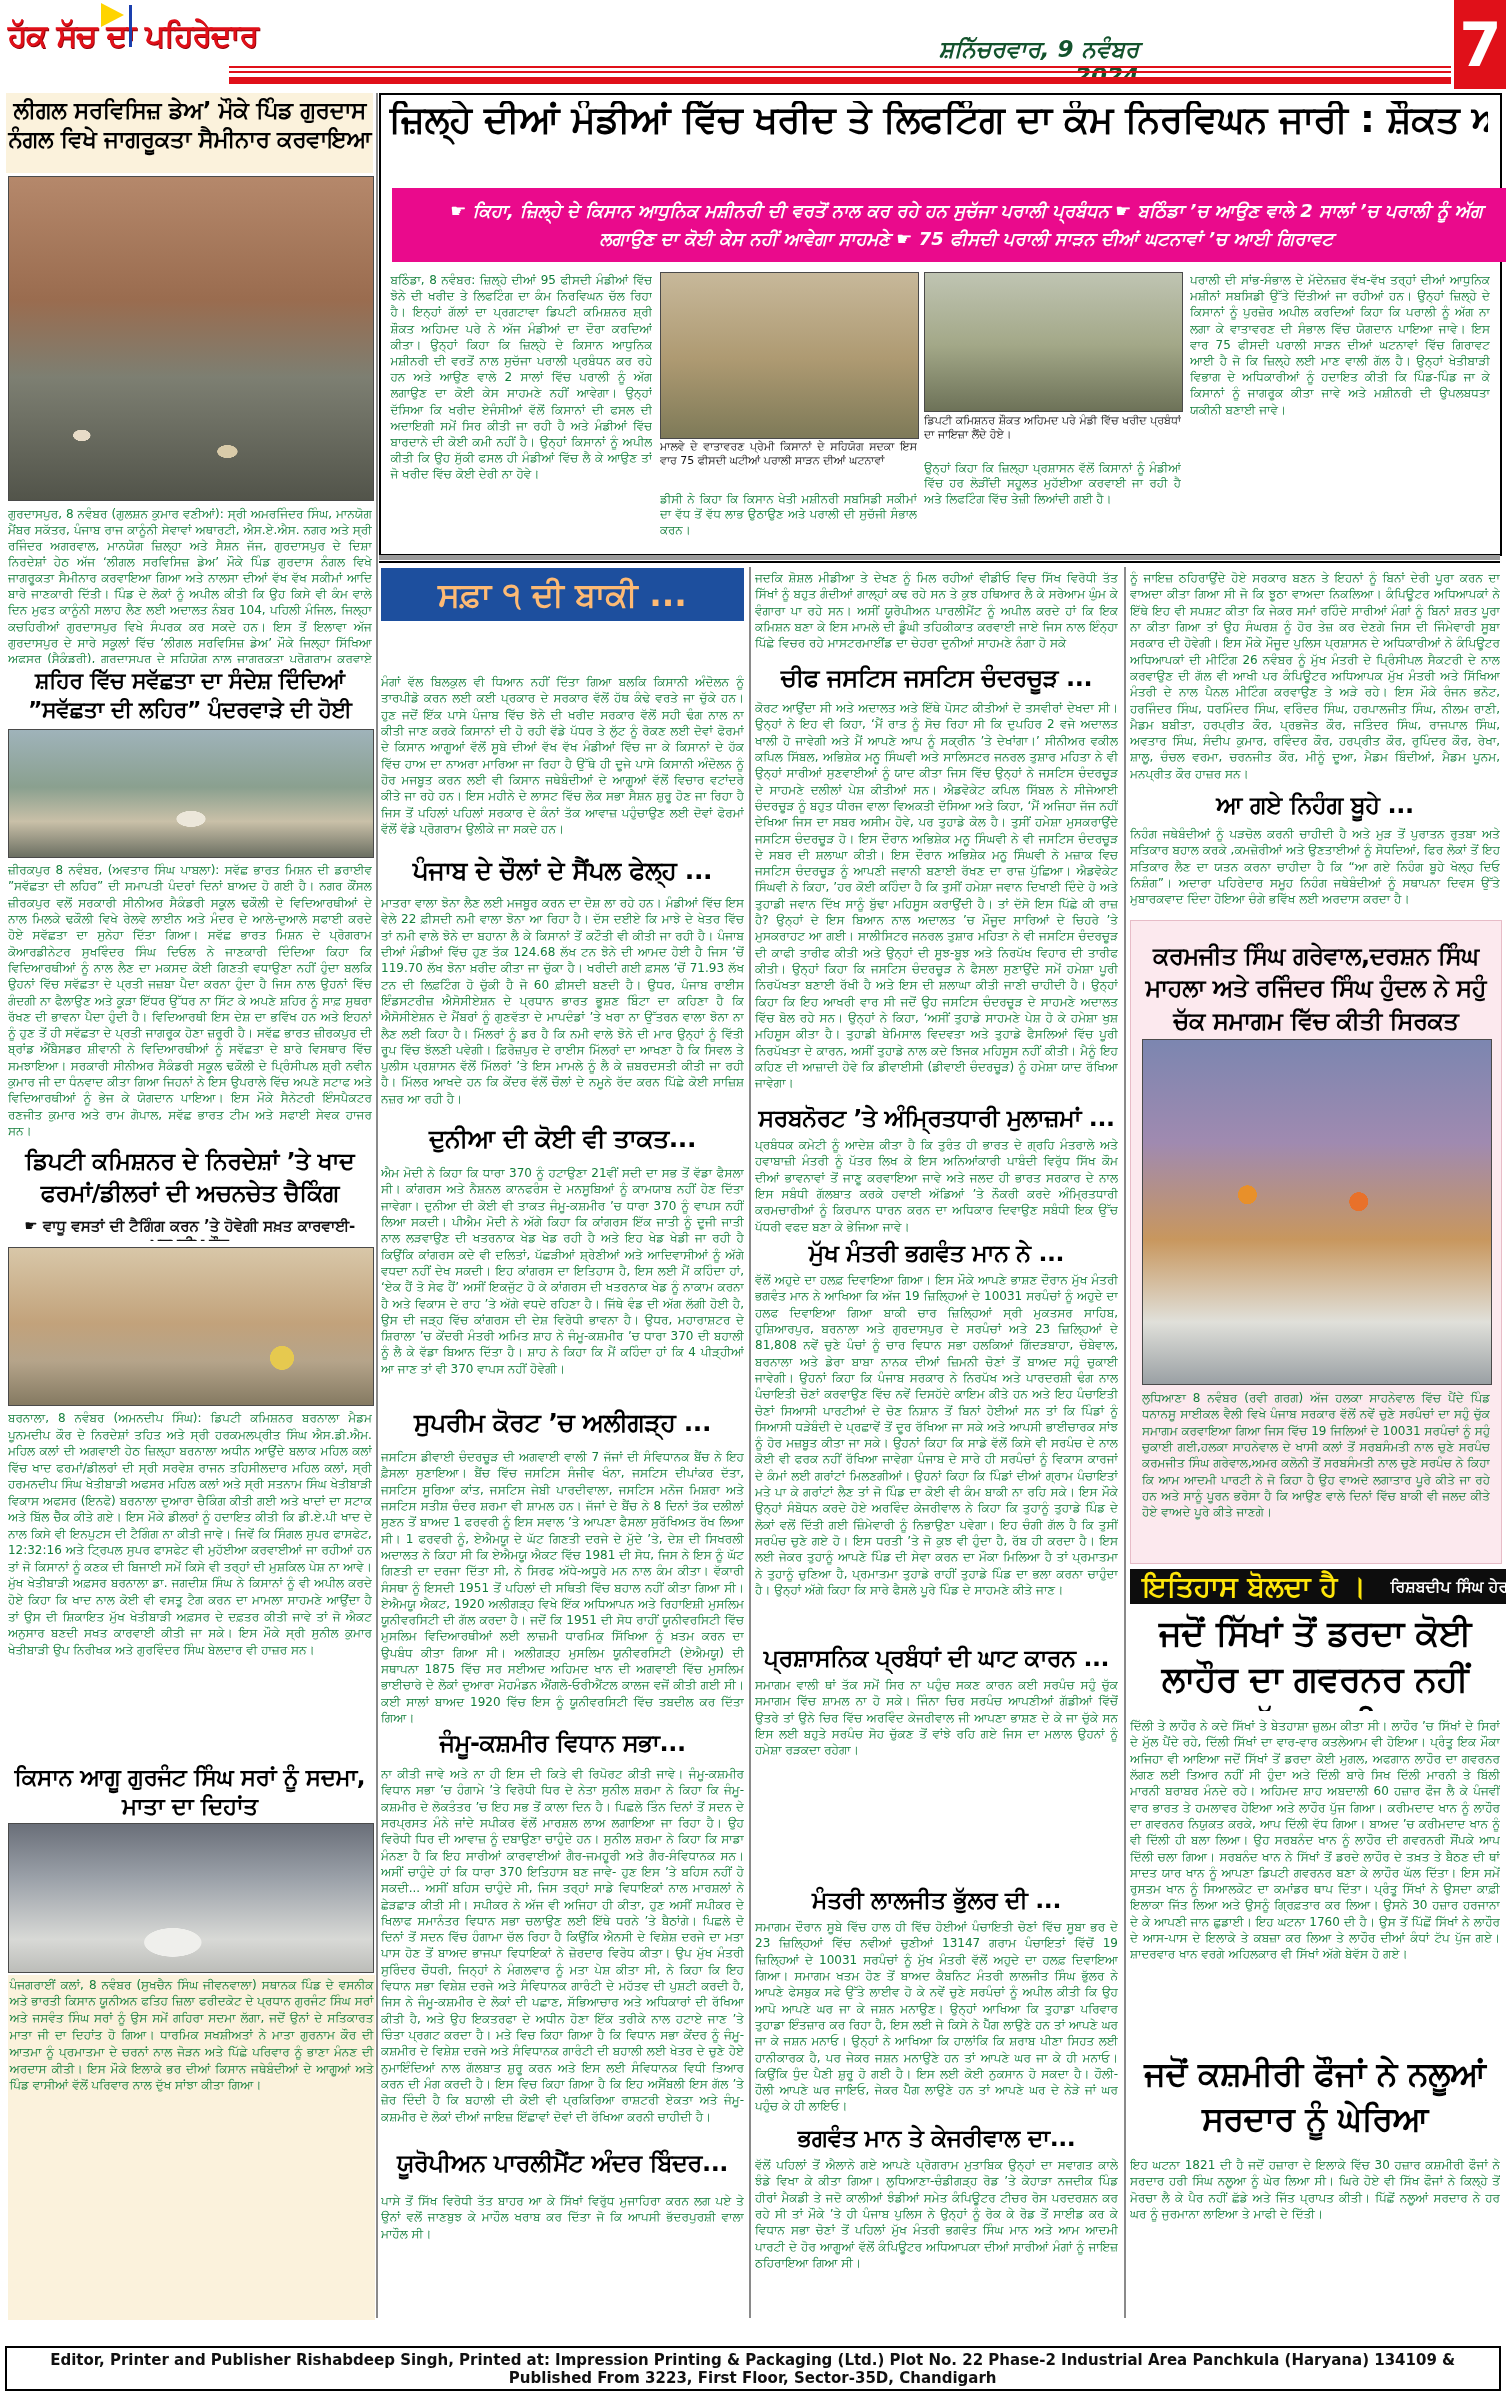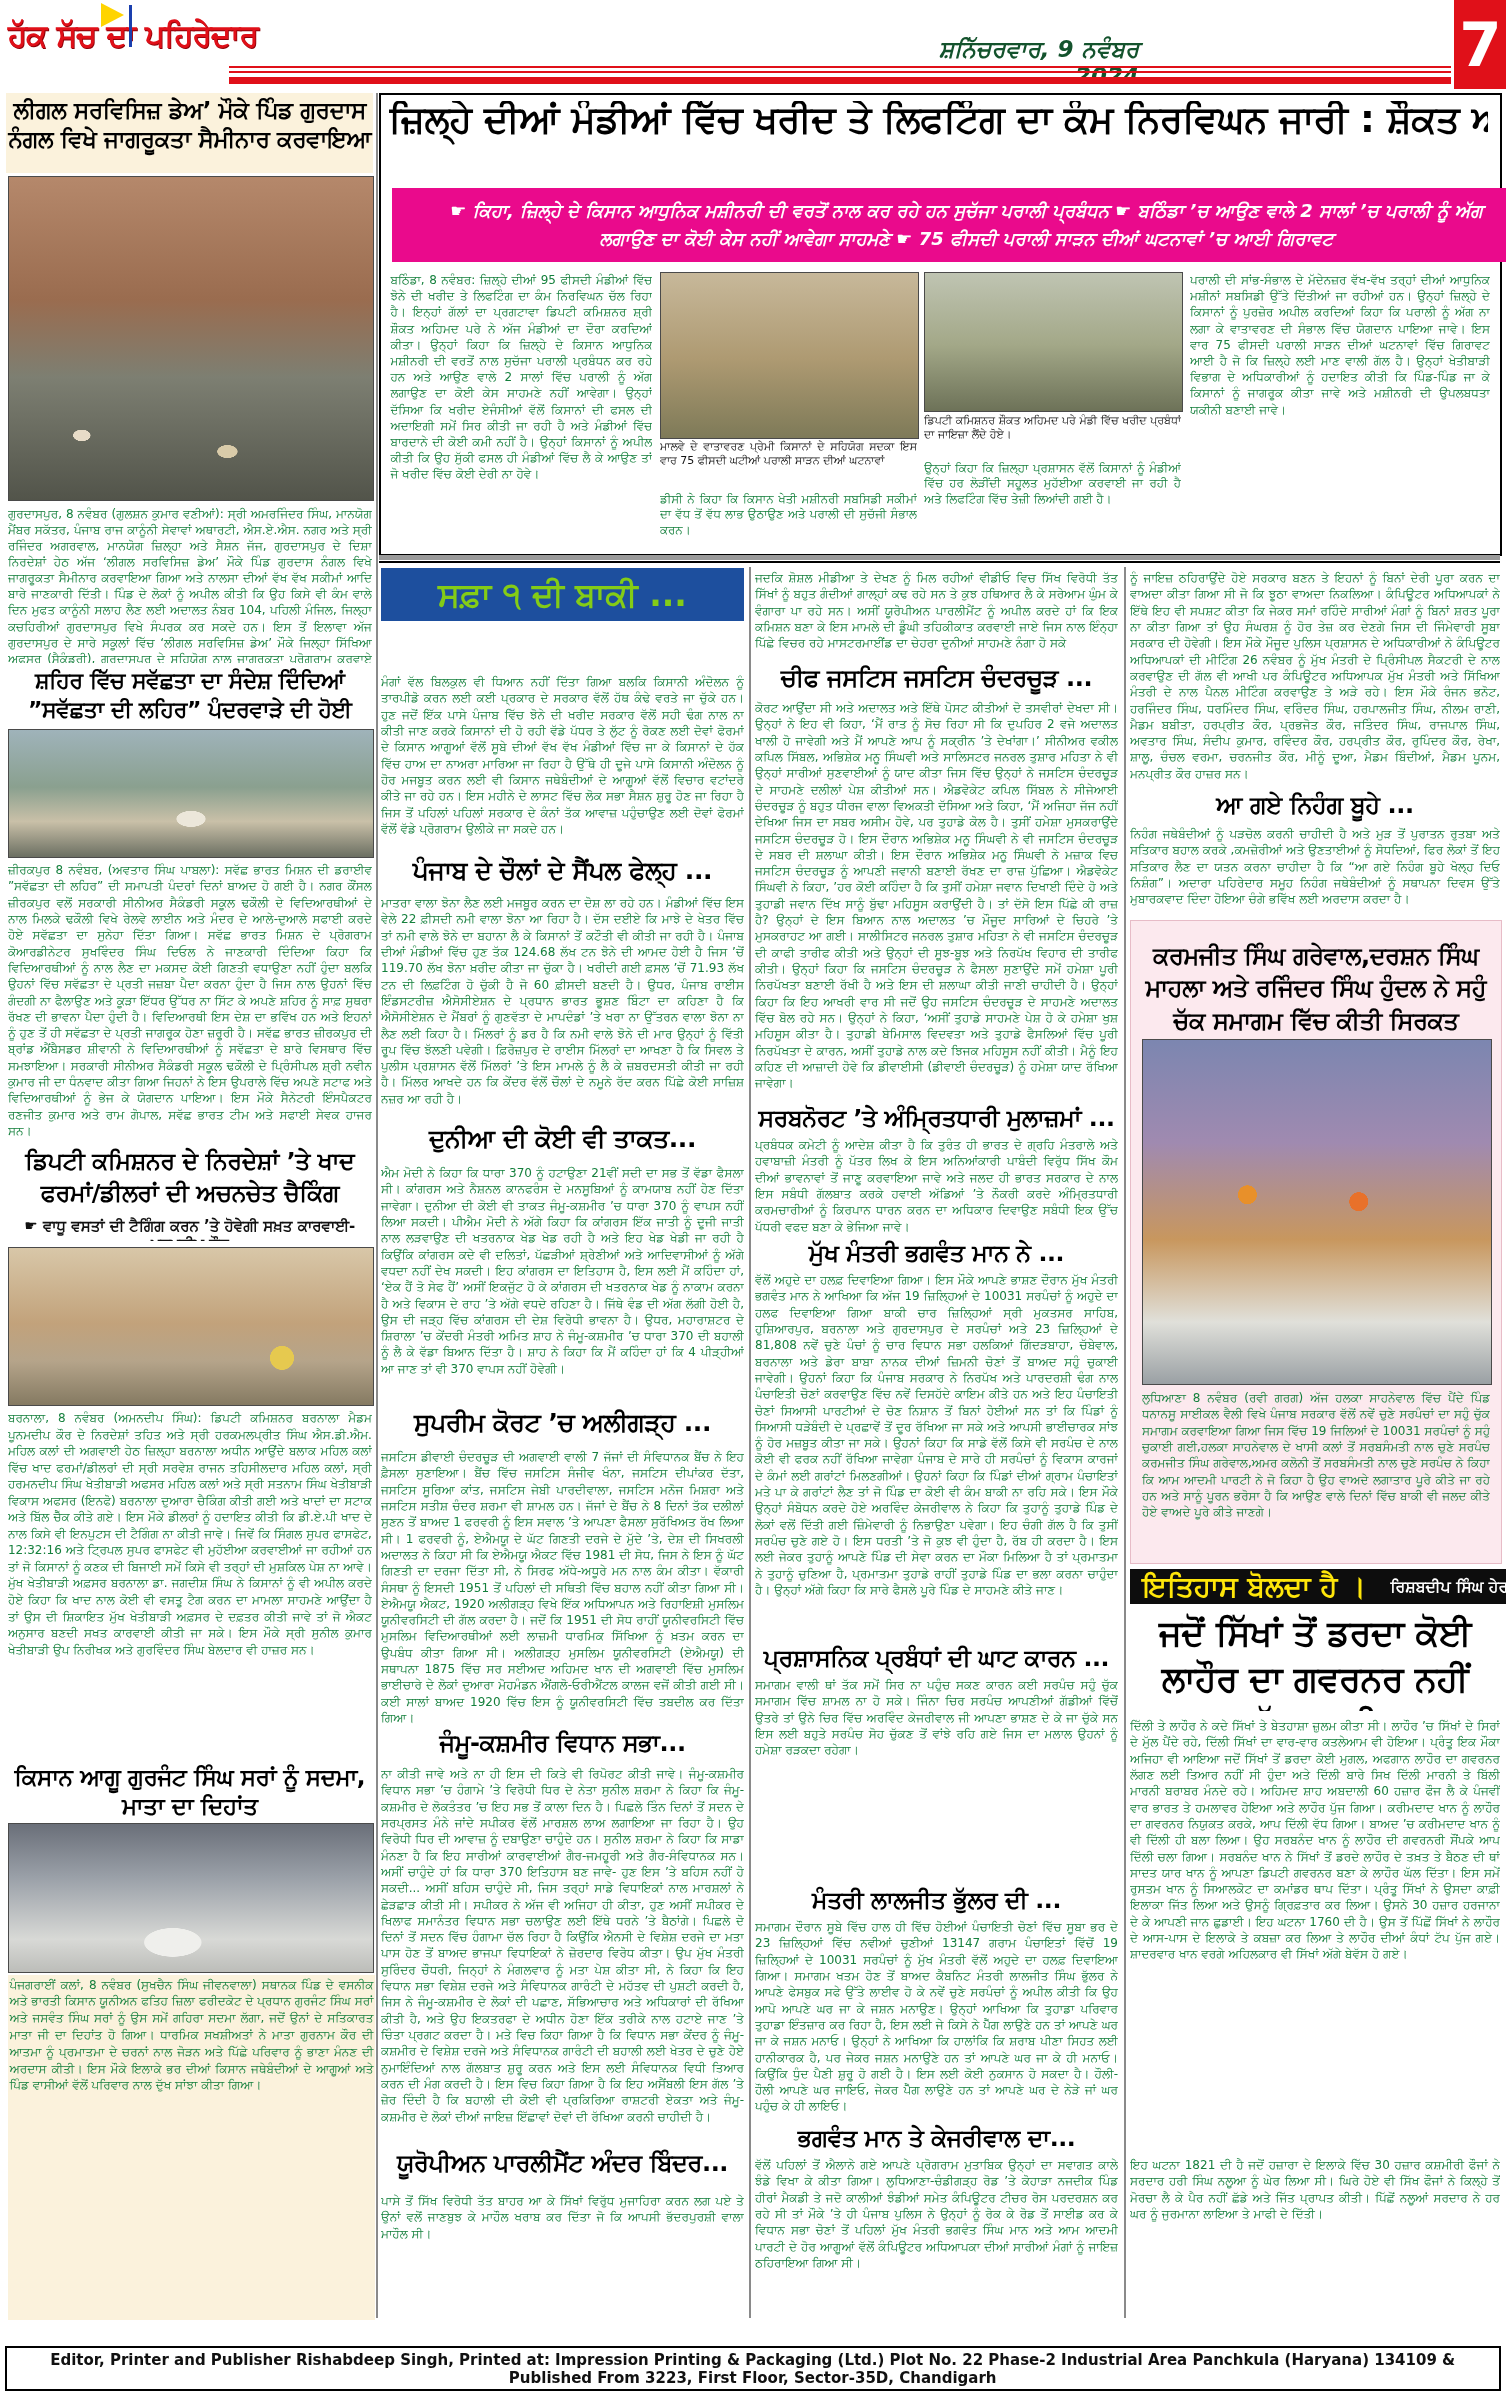--- a/index.html
+++ b/index.html
@@ -9,21 +9,21 @@
   .headline{font-weight:700;color:#000;text-align:center;letter-spacing:-0.4px;overflow:hidden;}
   .body-text{text-align:justify;color:#15803d;overflow:hidden;}
   .caption{font-weight:400;text-align:justify;overflow:hidden;}
   .photo{border:0.8px solid #4a4a4a;}
   .vrule{position:absolute;width:1.6px;background:#8a8a8a;}
   .hrule-gray{position:absolute;background:#9a9a9a;}
   .hrule-black{position:absolute;background:#000;}
   .cream{background:#fbf2dc;}
   .pinkbox{background:#fce9ee;border:0.8px solid #e7bcc7;}
   .mainbox{border:2.4px solid #000;}
-  .banner-blue{background:#1d4f9e;color:#84cc16;display:flex;align-items:center;justify-content:center;font-weight:700;}
+  .banner-blue{background:#1d4f9e;color:#fdba74;display:flex;align-items:center;justify-content:center;font-weight:700;}
   .banner-pink{background:#ea0a8c;color:#fff;font-weight:700;font-style:italic;display:flex;align-items:center;justify-content:center;text-align:center;}
   .banner-black{background:#0d0d0d;display:flex;align-items:center;justify-content:space-between;padding:0 12.6px;}
   .banner-black .t{color:#ffe60a;font-weight:700;}
   .banner-black .b{color:#ffffff;font-weight:700;}
   .stripe{position:absolute;background:#e01019;}
   .logo-text{color:#e01019;font-weight:800;font-size:31px;white-space:nowrap;letter-spacing:-0.8px;text-shadow:0.8px 0.8px 0 #8c0008;}
   .date-line{font-weight:700;font-style:italic;font-size:23px;text-align:right;color:#14532d;}
   .pagenum{background:#e01019;color:#fff;font-weight:800;font-size:61px;display:flex;align-items:center;justify-content:center;}
   .footerbar{border:2.4px solid #000;display:flex;align-items:center;justify-content:center;font-weight:700;font-size:15px;text-align:center;}
   .subhead{font-weight:700;text-align:center;overflow:hidden;}
@@ -168,20 +168,21 @@
     <div class="abs photo ph-oath" style="left:11px;top:118px;width:348px;height:344px;"></div>
     <div class="abs body-text" style="left:11px;top:469px;width:348px;height:163px;font-size:12px;line-height:1.36;">ਲੁਧਿਆਣਾ 8 ਨਵੰਬਰ (ਰਵੀ ਗਰਗ) ਅੱਜ ਹਲਕਾ ਸਾਹਨੇਵਾਲ ਵਿੱਚ ਪੈਂਦੇ ਪਿੰਡ ਧਨਾਨਸੂ ਸਾਈਕਲ ਵੈਲੀ ਵਿਖੇ ਪੰਜਾਬ ਸਰਕਾਰ ਵੱਲੋਂ ਨਵੇਂ ਚੁਣੇ ਸਰਪੰਚਾਂ ਦਾ ਸਹੁੰ ਚੁੱਕ ਸਮਾਗਮ ਕਰਵਾਇਆ ਗਿਆ ਜਿਸ ਵਿੱਚ 19 ਜਿਲਿਆਂ ਦੇ 10031 ਸਰਪੰਚਾਂ ਨੂੰ ਸਹੁੰ ਚੁਕਾਈ ਗਈ,ਹਲਕਾ ਸਾਹਨੇਵਾਲ ਦੇ ਖਾਸੀ ਕਲਾਂ ਤੋਂ ਸਰਬਸੰਮਤੀ ਨਾਲ ਚੁਣੇ ਸਰਪੰਚ ਕਰਮਜੀਤ ਸਿੰਘ ਗਰੇਵਾਲ,ਅਮਰ ਕਲੋਨੀ ਤੋਂ ਸਰਬਸੰਮਤੀ ਨਾਲ ਚੁਣੇ ਸਰਪੰਚ ਨੇ ਕਿਹਾ ਕਿ ਆਮ ਆਦਮੀ ਪਾਰਟੀ ਨੇ ਜੋ ਕਿਹਾ ਹੈ ਉਹ ਵਾਅਦੇ ਲਗਾਤਾਰ ਪੂਰੇ ਕੀਤੇ ਜਾ ਰਹੇ ਹਨ ਅਤੇ ਸਾਨੂੰ ਪੂਰਨ ਭਰੋਸਾ ਹੈ ਕਿ ਆਉਣ ਵਾਲੇ ਦਿਨਾਂ ਵਿੱਚ ਬਾਕੀ ਵੀ ਜਲਦ ਕੀਤੇ ਹੋਏ ਵਾਅਦੇ ਪੂਰੇ ਕੀਤੇ ਜਾਣਗੇ।</div>
   </div>
 
   <div class="abs banner-black" style="left:1130px;top:1569px;width:370px;height:35px;">
     <span class="t" style="font-size:28px;">ਇਤਿਹਾਸ ਬੋਲਦਾ ਹੈ ।</span>
     <span class="b" style="font-size:15.7px;">ਰਿਸ਼ਬਦੀਪ ਸਿੰਘ ਹੇਰਾਂ</span>
   </div>
   <div class="abs headline" style="left:1130px;top:1611px;width:370px;height:100px;font-size:35px;line-height:1.3;">ਜਦੋਂ ਸਿੱਖਾਂ ਤੋਂ ਡਰਦਾ ਕੋਈ ਲਾਹੌਰ ਦਾ ਗਵਰਨਰ ਨਹੀਂ ਲੱਗਦਾ ਸੀ</div>
   <div class="abs body-text" style="left:1130px;top:1718px;width:370px;height:330px;font-size:12px;line-height:1.36;">ਦਿੱਲੀ ਤੇ ਲਾਹੌਰ ਨੇ ਕਦੇ ਸਿੱਖਾਂ ਤੇ ਬੇਤਹਾਸ਼ਾ ਜ਼ੁਲਮ ਕੀਤਾ ਸੀ। ਲਾਹੌਰ ’ਚ ਸਿੱਖਾਂ ਦੇ ਸਿਰਾਂ ਦੇ ਮੁੱਲ ਪੈਂਦੇ ਰਹੇ, ਦਿੱਲੀ ਸਿੱਖਾਂ ਦਾ ਵਾਰ-ਵਾਰ ਕਤਲੇਆਮ ਵੀ ਹੋਇਆ। ਪ੍ਰੰਤੂ ਇਕ ਮੌਕਾ ਅਜਿਹਾ ਵੀ ਆਇਆ ਜਦੋਂ ਸਿੱਖਾਂ ਤੋਂ ਡਰਦਾ ਕੋਈ ਮੁਗਲ, ਅਫਗਾਨ ਲਾਹੌਰ ਦਾ ਗਵਰਨਰ ਲੱਗਣ ਲਈ ਤਿਆਰ ਨਹੀਂ ਸੀ ਹੁੰਦਾ ਅਤੇ ਦਿੱਲੀ ਬਾਰੇ ਸਿਖ ਦਿੱਲੀ ਮਾਰਨੀ ਤੇ ਬਿੱਲੀ ਮਾਰਨੀ ਬਰਾਬਰ ਮੰਨਦੇ ਰਹੇ। ਅਹਿਮਦ ਸ਼ਾਹ ਅਬਦਾਲੀ 60 ਹਜ਼ਾਰ ਫੌਜ ਲੈ ਕੇ ਪੰਜਵੀਂ ਵਾਰ ਭਾਰਤ ਤੇ ਹਮਲਾਵਰ ਹੋਇਆ ਅਤੇ ਲਾਹੌਰ ਪੁੱਜ ਗਿਆ। ਕਰੀਮਦਾਦ ਖਾਨ ਨੂੰ ਲਾਹੌਰ ਦਾ ਗਵਰਨਰ ਨਿਯੁਕਤ ਕਰਕੇ, ਆਪ ਦਿੱਲੀ ਵੱਧ ਗਿਆ। ਬਾਅਦ ’ਚ ਕਰੀਮਦਾਦ ਖਾਨ ਨੂੰ ਵੀ ਦਿੱਲੀ ਹੀ ਬਲਾ ਲਿਆ। ਉਹ ਸਰਬਨੰਦ ਖਾਨ ਨੂੰ ਲਾਹੌਰ ਦੀ ਗਵਰਨਰੀ ਸੌਂਪਕੇ ਆਪ ਦਿੱਲੀ ਚਲਾ ਗਿਆ। ਸਰਬਨੰਦ ਖਾਨ ਨੇ ਸਿੱਖਾਂ ਤੋਂ ਡਰਦੇ ਲਾਹੌਰ ਦੇ ਤਖ਼ਤ ਤੇ ਬੈਠਣ ਦੀ ਥਾਂ ਸਾਦਤ ਯਾਰ ਖਾਨ ਨੂੰ ਆਪਣਾ ਡਿਪਟੀ ਗਵਰਨਰ ਬਣਾ ਕੇ ਲਾਹੌਰ ਘੱਲ ਦਿੱਤਾ। ਇਸ ਸਮੇਂ ਰੁਸਤਮ ਖਾਨ ਨੂੰ ਸਿਆਲਕੋਟ ਦਾ ਕਮਾਂਡਰ ਥਾਪ ਦਿੱਤਾ। ਪ੍ਰੰਤੂ ਸਿੱਖਾਂ ਨੇ ਉਸਦਾ ਕਾਫ਼ੀ ਇਲਾਕਾ ਜਿੱਤ ਲਿਆ ਅਤੇ ਉਸਨੂੰ ਗ੍ਰਿਫ਼ਤਾਰ ਕਰ ਲਿਆ। ਉਸਨੇ 30 ਹਜ਼ਾਰ ਹਰਜਾਨਾ ਦੇ ਕੇ ਆਪਣੀ ਜਾਨ ਛੁਡਾਈ। ਇਹ ਘਟਨਾ 1760 ਦੀ ਹੈ। ਉਸ ਤੋਂ ਪਿੱਛੋਂ ਸਿੱਖਾਂ ਨੇ ਲਾਹੌਰ ਦੇ ਆਸ-ਪਾਸ ਦੇ ਇਲਾਕੇ ਤੇ ਕਬਜ਼ਾ ਕਰ ਲਿਆ ਤੇ ਲਾਹੌਰ ਦੀਆਂ ਕੰਧਾਂ ਟੱਪ ਪੁੱਜ ਗਏ। ਸ਼ਾਦਰਵਾਰ ਖਾਨ ਵਰਗੇ ਅਹਿਲਕਾਰ ਵੀ ਸਿੱਖਾਂ ਅੱਗੇ ਬੇਵੱਸ ਹੋ ਗਏ।</div>
+  <div class="abs headline" style="left:1130px;top:2052px;width:370px;height:99px;font-size:33px;line-height:1.35;">ਜਦੋਂ ਕਸ਼ਮੀਰੀ ਫੌਜਾਂ ਨੇ ਨਲੂਆਂ ਸਰਦਾਰ ਨੂੰ ਘੇਰਿਆ</div>
   <div class="abs body-text" style="left:1130px;top:2157px;width:370px;height:160px;font-size:12px;line-height:1.36;">ਇਹ ਘਟਨਾ 1821 ਦੀ ਹੈ ਜਦੋਂ ਹਜ਼ਾਰਾ ਦੇ ਇਲਾਕੇ ਵਿੱਚ 30 ਹਜ਼ਾਰ ਕਸ਼ਮੀਰੀ ਫੌਜਾਂ ਨੇ ਸਰਦਾਰ ਹਰੀ ਸਿੰਘ ਨਲੂਆ ਨੂੰ ਘੇਰ ਲਿਆ ਸੀ। ਘਿਰੇ ਹੋਏ ਵੀ ਸਿੱਖ ਫੌਜਾਂ ਨੇ ਕਿਲ੍ਹੇ ਤੋਂ ਮੋਰਚਾ ਲੈ ਕੇ ਪੈਰ ਨਹੀਂ ਛੱਡੇ ਅਤੇ ਜਿੱਤ ਪ੍ਰਾਪਤ ਕੀਤੀ। ਪਿੱਛੋਂ ਨਲੂਆਂ ਸਰਦਾਰ ਨੇ ਹਰ ਘਰ ਨੂੰ ਜੁਰਮਾਨਾ ਲਾਇਆ ਤੇ ਮਾਫੀ ਦੇ ਦਿੱਤੀ।</div>
 
   <div class="abs footerbar" style="left:4.7px;top:2346px;width:1492px;height:41px;">
     <span>Editor, Printer and Publisher Rishabdeep Singh, Printed at: Impression Printing &amp; Packaging (Ltd.) Plot No. 22 Phase-2 Industrial Area Panchkula (Haryana) 134109 &amp; Published From 3223, First Floor, Sector-35D, Chandigarh</span>
   </div>
 
 </div>
 
 
 </body></html>

